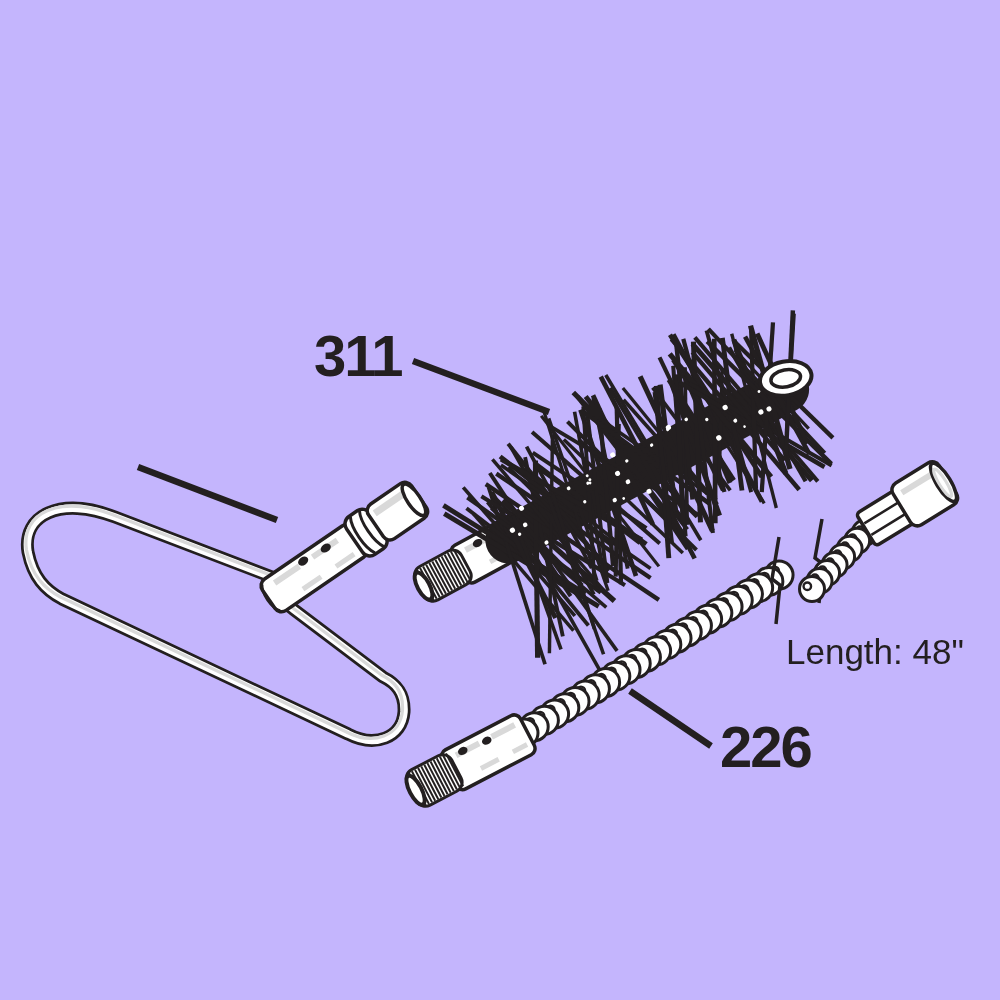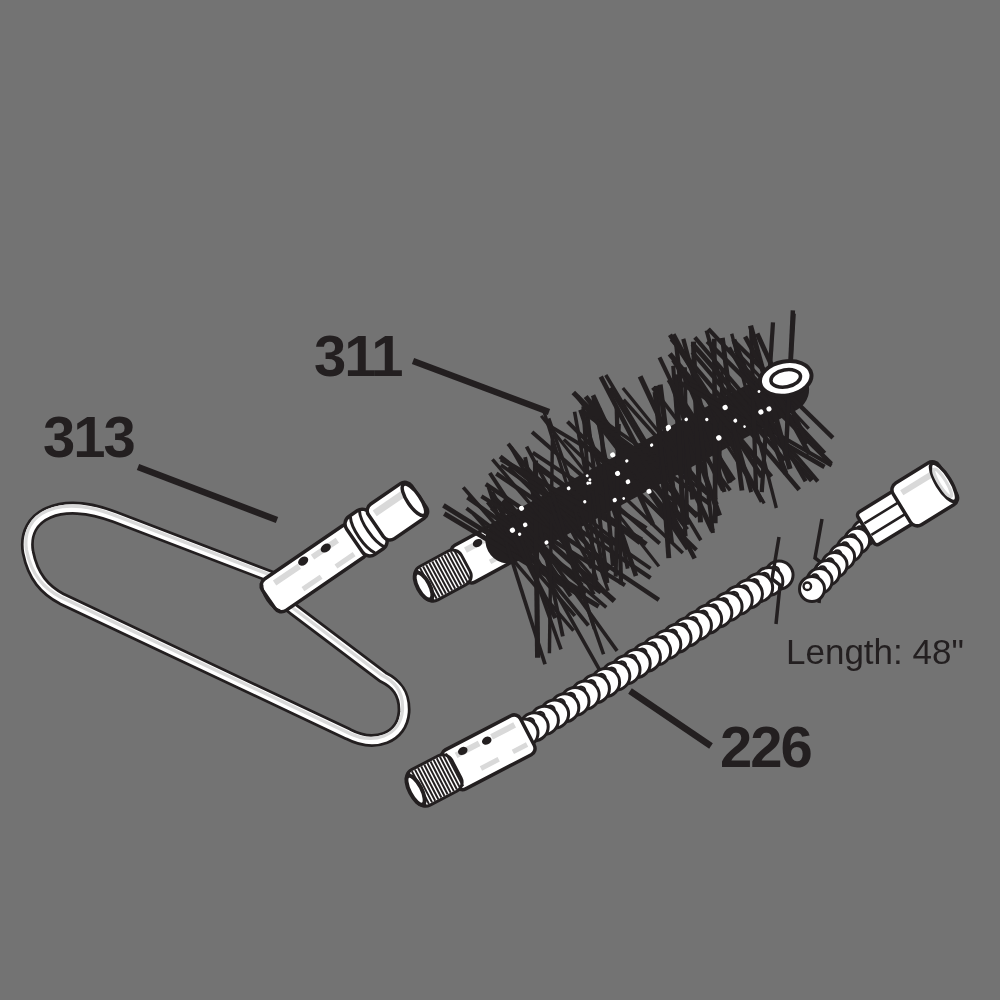--- a/index.html
+++ b/index.html
@@ -5,21 +5,21 @@
   html,body{margin:0;padding:0;background:#fff}
   .stage{position:relative;width:1000px;height:1000px;background:#fff;overflow:hidden;
          font-family:"Liberation Sans",sans-serif}
   .stage svg{position:absolute;left:0;top:0}
   .plabel{position:absolute;font-weight:bold;font-size:58px;line-height:1;letter-spacing:-2px;white-space:nowrap}
   .annot{position:absolute;font-size:35px;line-height:1;white-space:nowrap}
 </style>
 </head>
 <body>
 
-<div class="stage" style="background: #737373;">
+<div class="stage" style="background: #c4b5fd;">
   <svg id="scene" width="1000" height="1000" viewBox="0 0 1000 1000">
     <g id="g313">
         <path d="M 285,582 L 115,517 C 60,496 22,515 28,552 C 33,577 45,590 62,599 L 348,734 C 375,748 402,738 404,712 C 405,692 395,683 383,677 L 293,609 C 286,604 283,598 288,591" fill="none" stroke="#231f20" stroke-width="13" stroke-linejoin="round"></path>
         <path d="M 285,582 L 115,517 C 60,496 22,515 28,552 C 33,577 45,590 62,599 L 348,734 C 375,748 402,738 404,712 C 405,692 395,683 383,677 L 293,609 C 286,604 283,598 288,591" fill="none" stroke="#fff" stroke-width="7.5" stroke-linejoin="round"></path>
         <path d="M 285,582 L 115,517 C 60,496 22,515 28,552 C 33,577 45,590 62,599 L 348,734 C 375,748 402,738 404,712 C 405,692 395,683 383,677 L 293,609 C 286,604 283,598 288,591" fill="none" stroke="#d9d9d9" stroke-width="3.2" stroke-linejoin="round" transform="translate(-1.5,-2)"></path>
         <g transform="translate(272,597) rotate(-34.4)">
           <rect x="-4" y="-19" width="110" height="38" rx="8" fill="#fff" stroke="#231f20" stroke-width="3.5"></rect>
           <path d="M -1,-16 C -7,-8 -7,8 -1,16" fill="none" stroke="#231f20" stroke-width="2.5"></path>
           <line x1="10" y1="-10" x2="98" y2="-10" stroke="#d9d9d9" stroke-width="6" stroke-dasharray="30,16"></line>
           <line x1="30" y1="11" x2="100" y2="11" stroke="#d9d9d9" stroke-width="5" stroke-dasharray="22,18"></line>
@@ -314,15 +314,14 @@
       </g>
     <g id="gleaders">
         <line x1="413" y1="361" x2="549" y2="412" stroke="#231f20" stroke-width="6.5"></line>
         <line x1="630" y1="691" x2="711" y2="746" stroke="#231f20" stroke-width="6.5"></line>
         <line x1="138" y1="467" x2="277" y2="520" stroke="#231f20" stroke-width="6.5"></line>
       </g>
   </svg>
 
   <div class="plabel" id="lab0" style="left: 314px; top: 327px; color: rgb(35, 31, 32);">311</div>
   <div class="plabel" id="lab1" style="left: 720px; top: 718px; color: rgb(35, 31, 32);">226</div>
-  <div class="plabel" id="lab2" style="left: 43px; top: 408px; color: rgb(35, 31, 32);">313</div>
   <div class="annot" id="annot" style="left: 786px; top: 634px; color: rgb(35, 31, 32);">Length: 48"</div>
 </div>
 
 </body></html>

